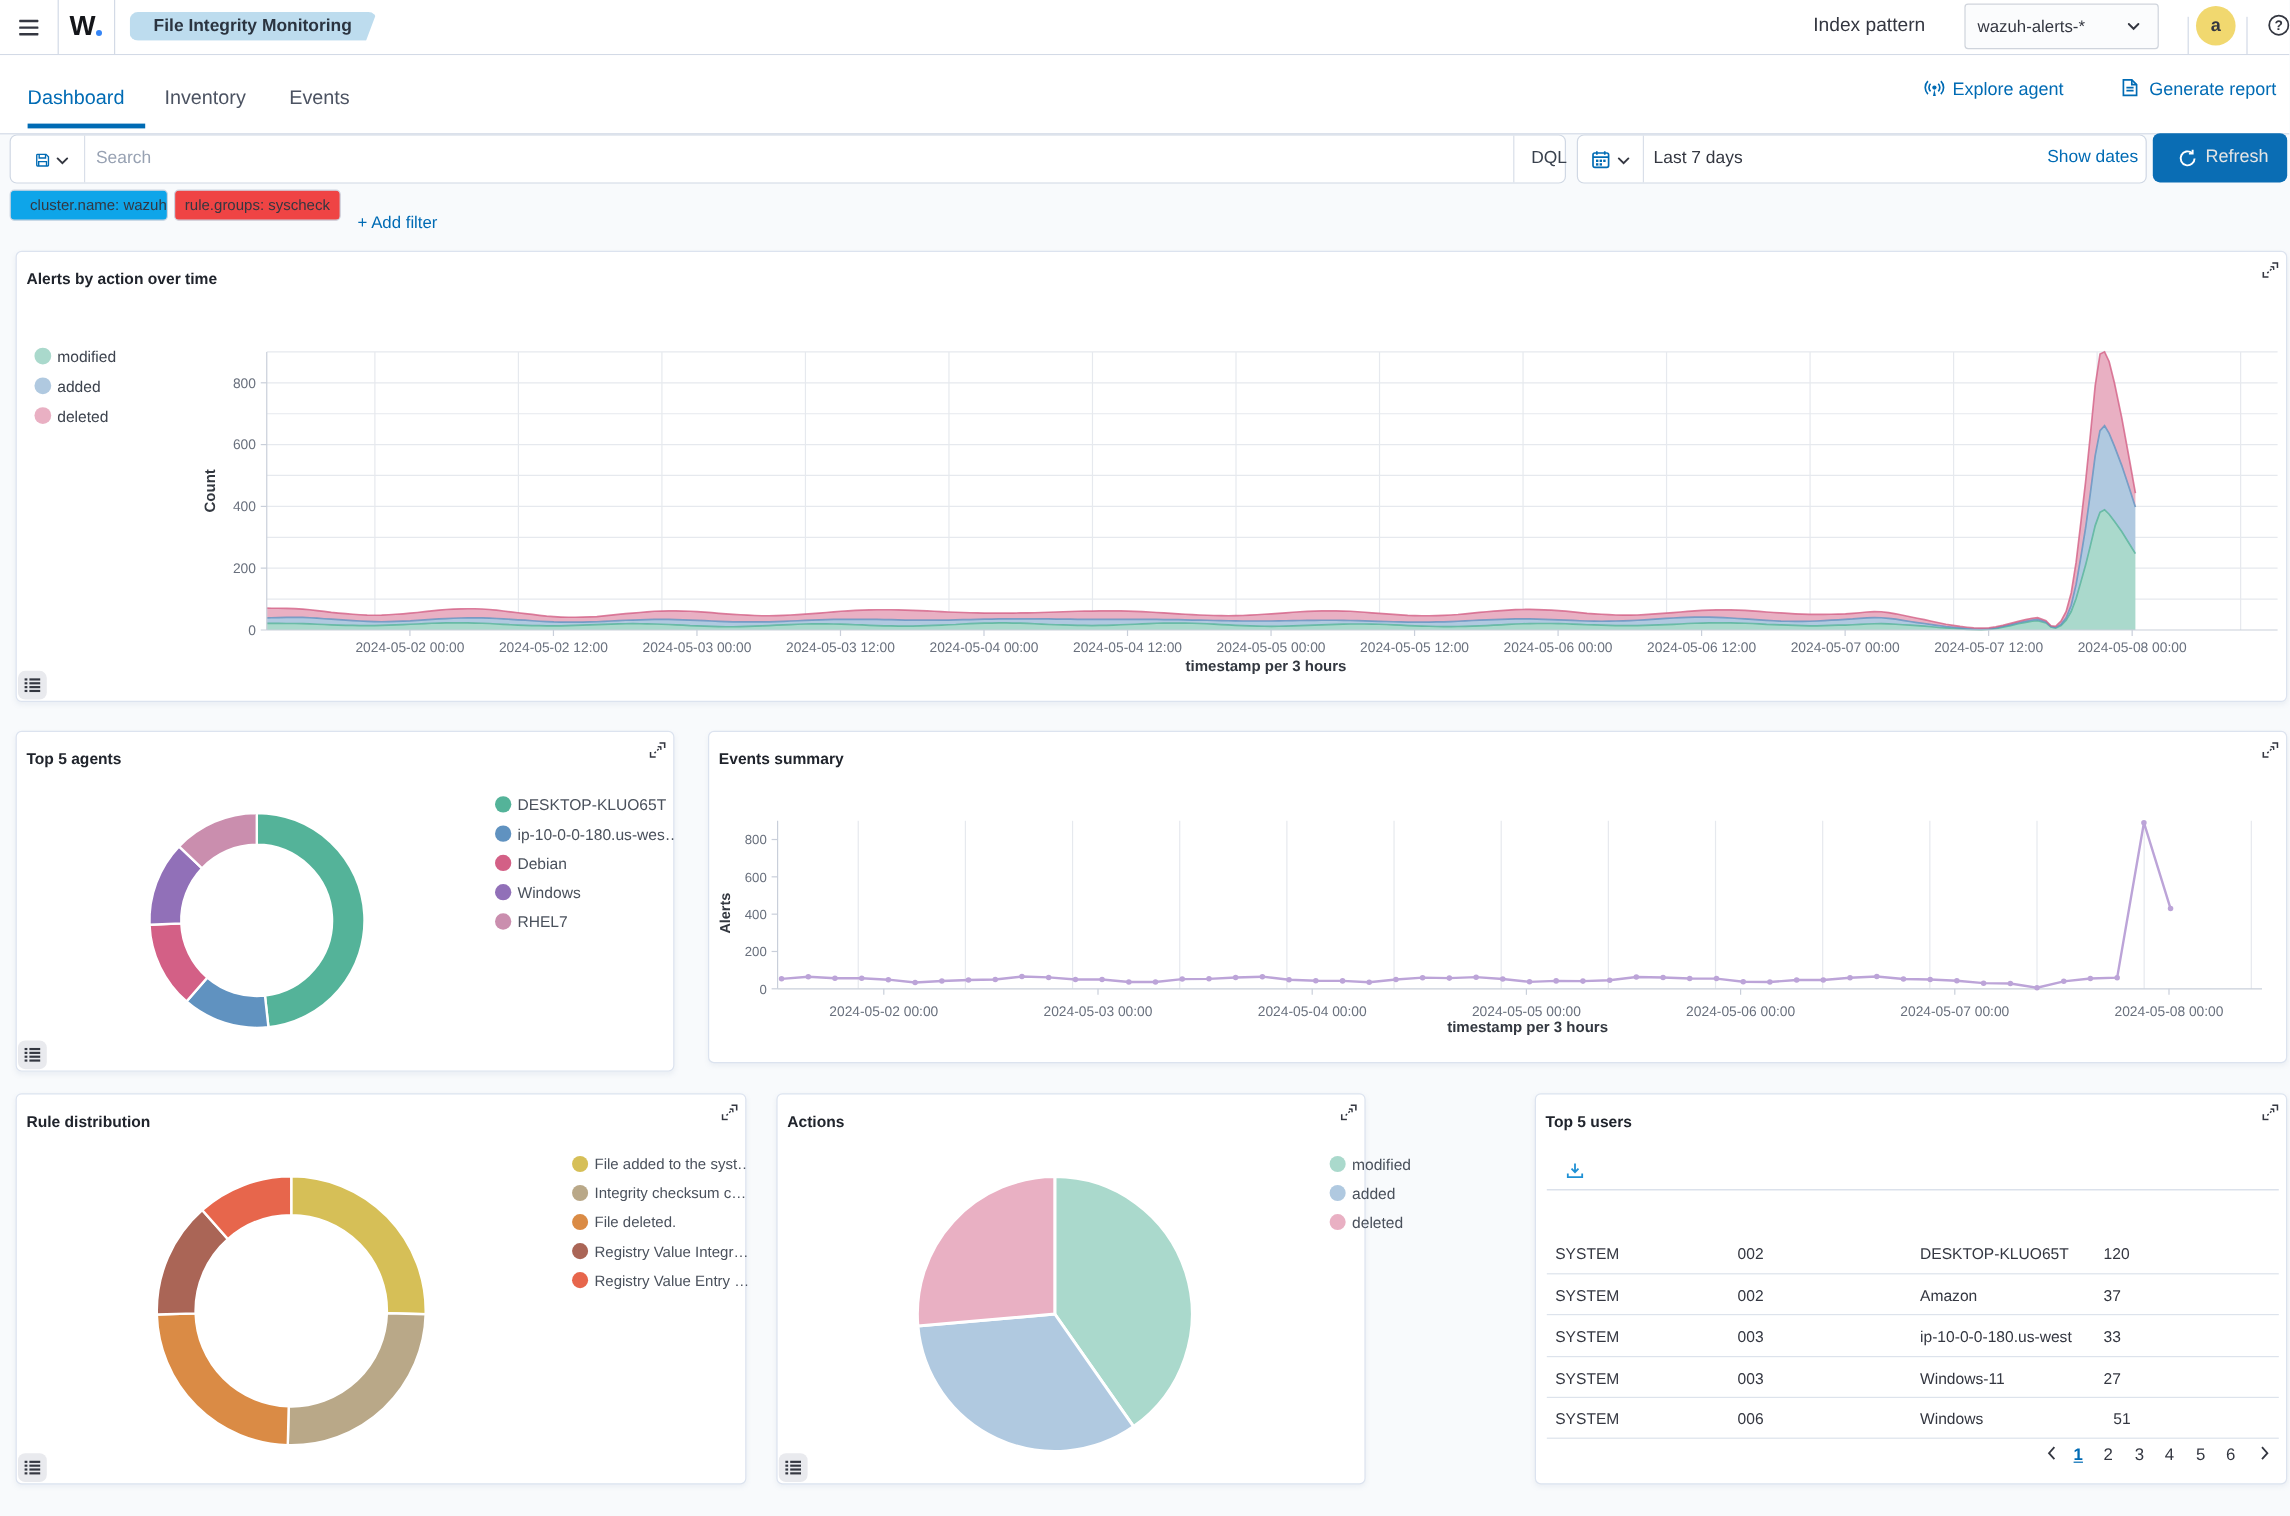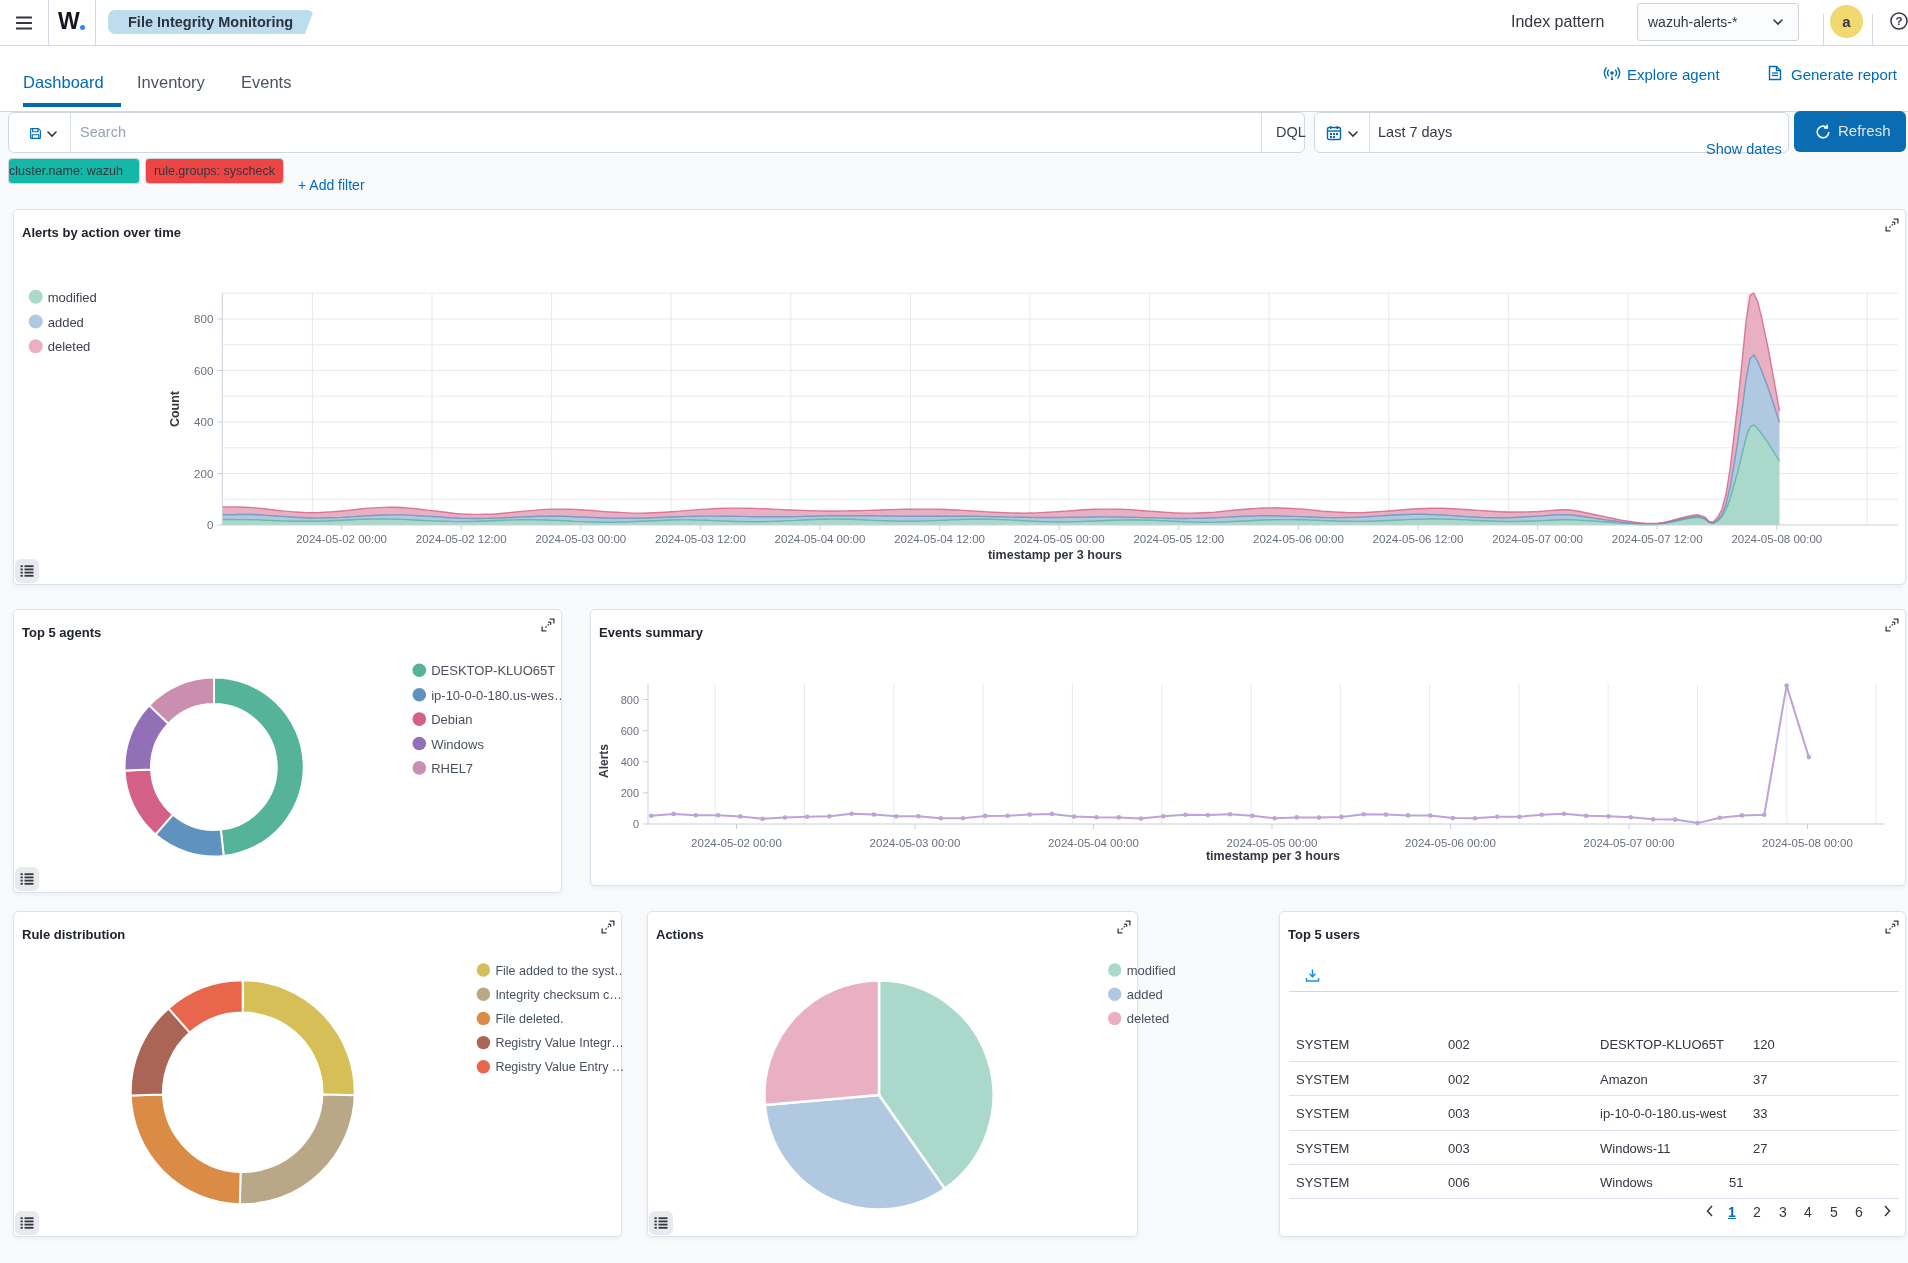--- a/index.html
+++ b/index.html
@@ -86,30 +86,30 @@
       <rect x="7" y="8" width="2" height="2" fill="#006BB4"></rect>
       <rect x="10" y="8" width="2" height="2" fill="#006BB4"></rect>
       <rect x="4" y="11" width="2" height="2" fill="#006BB4"></rect>
       <rect x="7" y="11" width="2" height="2" fill="#006BB4"></rect>
     </svg>
 <svg width="12" height="12" viewBox="0 0 12 12" style="position:absolute;left:32px;top:15px">
       <path d="M2 4l4 4 4-4" fill="none" stroke="#343741" stroke-width="1.6" stroke-linecap="round"></path>
     </svg>
 <div class="vsep" style="left:54px;top:0;height:39px;background:#d9dfe9"></div>
 <div class="abs" style="left:63px;top:11px;font-size:14.5px;color:#343741">Last 7 days</div>
-<div class="abs blue" style="left:391px;top:28px;font-size:14.5px">Show dates</div>
+<div class="abs blue" style="left:391px;top:10px;font-size:14.5px">Show dates</div>
 </div>
 <div class="abs" style="left:1794px;top:111px;width:112px;height:41px;background:#0a6db4;border-radius:6px">
 <svg width="16" height="16" viewBox="0 0 16 16" style="position:absolute;left:21px;top:13px">
       <path d="M13.8 8a5.8 5.8 0 1 1-2.1-4.5" fill="none" stroke="#fff" stroke-width="1.6"></path>
       <path d="M12.2 0.8v3.1h-3.1" fill="none" stroke="#fff" stroke-width="1.6"></path>
     </svg>
 <div class="abs" style="left:44px;top:11px;font-size:15px;color:#e5e5e5">Refresh</div>
 </div>
-<div class="abs" style="left:8px;top:158px;width:132px;height:26px;background:#14b8a6;border:1px solid #ccd4e0;border-radius:4px;line-height:24px;text-align:left;font-size:12.5px;color:#343741">cluster.name: wazuh</div>
+<div class="abs" style="left:8px;top:158px;width:132px;height:26px;background:#0ea5e9;border:1px solid #ccd4e0;border-radius:4px;line-height:24px;text-align:right;font-size:12.5px;color:#343741">cluster.name: wazuh</div>
 <div class="abs" style="left:145px;top:158px;width:139px;height:26px;background:#ef4444;border:1px solid #ccd4e0;border-radius:4px;line-height:24px;text-align:center;font-size:12.5px;color:#343741">rule.groups: syscheck</div>
 <div class="abs blue" style="left:298px;top:177px;font-size:14px">+ Add filter</div>
 <div class="panel" style="left:13px;top:209px;width:1893px;height:376px">
 <div class="ptitle">Alerts by action over time</div>
 <div class="expand" style="right:6px"><svg width="14" height="14" viewBox="0 0 14 14">
         <path d="M8.6 1.1h4.3v4.3" fill="none" stroke="#343741" stroke-width="1.3"></path>
         <path d="M1.1 8.6v4.3h4.3" fill="none" stroke="#343741" stroke-width="1.3"></path>
         <line x1="4.4" y1="9.6" x2="9.6" y2="4.4" stroke="#343741" stroke-width="1.2" stroke-dasharray="1.7 1.5"></line>
         <path d="M7.1 4.2l2.5 0.2 0.2 2.5" fill="none" stroke="#343741" stroke-width="1.2"></path>
       </svg></div>
@@ -452,21 +452,21 @@
 <div class="abs" style="left:9px;top:218.6px;width:610px;height:34.4px;border-bottom:1px solid #dde3ec;font-size:13px;color:#343741">
 <span class="abs" style="left:7px;top:10px">SYSTEM</span>
 <span class="abs" style="left:159px;top:10px">003</span>
 <span class="abs" style="left:311px;top:10px">Windows-11</span>
 <span class="abs" style="left:464px;top:10px">27</span>
 </div>
 <div class="abs" style="left:9px;top:253.0px;width:610px;height:34.4px;border-bottom:1px solid #dde3ec;font-size:13px;color:#343741">
 <span class="abs" style="left:7px;top:10px">SYSTEM</span>
 <span class="abs" style="left:159px;top:10px">006</span>
 <span class="abs" style="left:311px;top:10px">Windows</span>
-<span class="abs" style="left:440px;top:10px">51</span>
+<span class="abs" style="left:472px;top:10px">51</span>
 </div>
 <svg width="14" height="14" viewBox="0 0 14 14" style="position:absolute;left:423px;top:291.7px">
       <path d="M9 2L4.5 7 9 12" fill="none" stroke="#343741" stroke-width="1.5"></path>
     </svg>
 <div class="abs blue" style="left:448px;top:291.7px;font-size:14px;font-weight:bold;text-decoration:underline">1</div>
 <div class="abs" style="left:473px;top:291.7px;font-size:14px;color:#343741">2</div>
 <div class="abs" style="left:499px;top:291.7px;font-size:14px;color:#343741">3</div>
 <div class="abs" style="left:524px;top:291.7px;font-size:14px;color:#343741">4</div>
 <div class="abs" style="left:550px;top:291.7px;font-size:14px;color:#343741">5</div>
 <div class="abs" style="left:575px;top:291.7px;font-size:14px;color:#343741">6</div>

